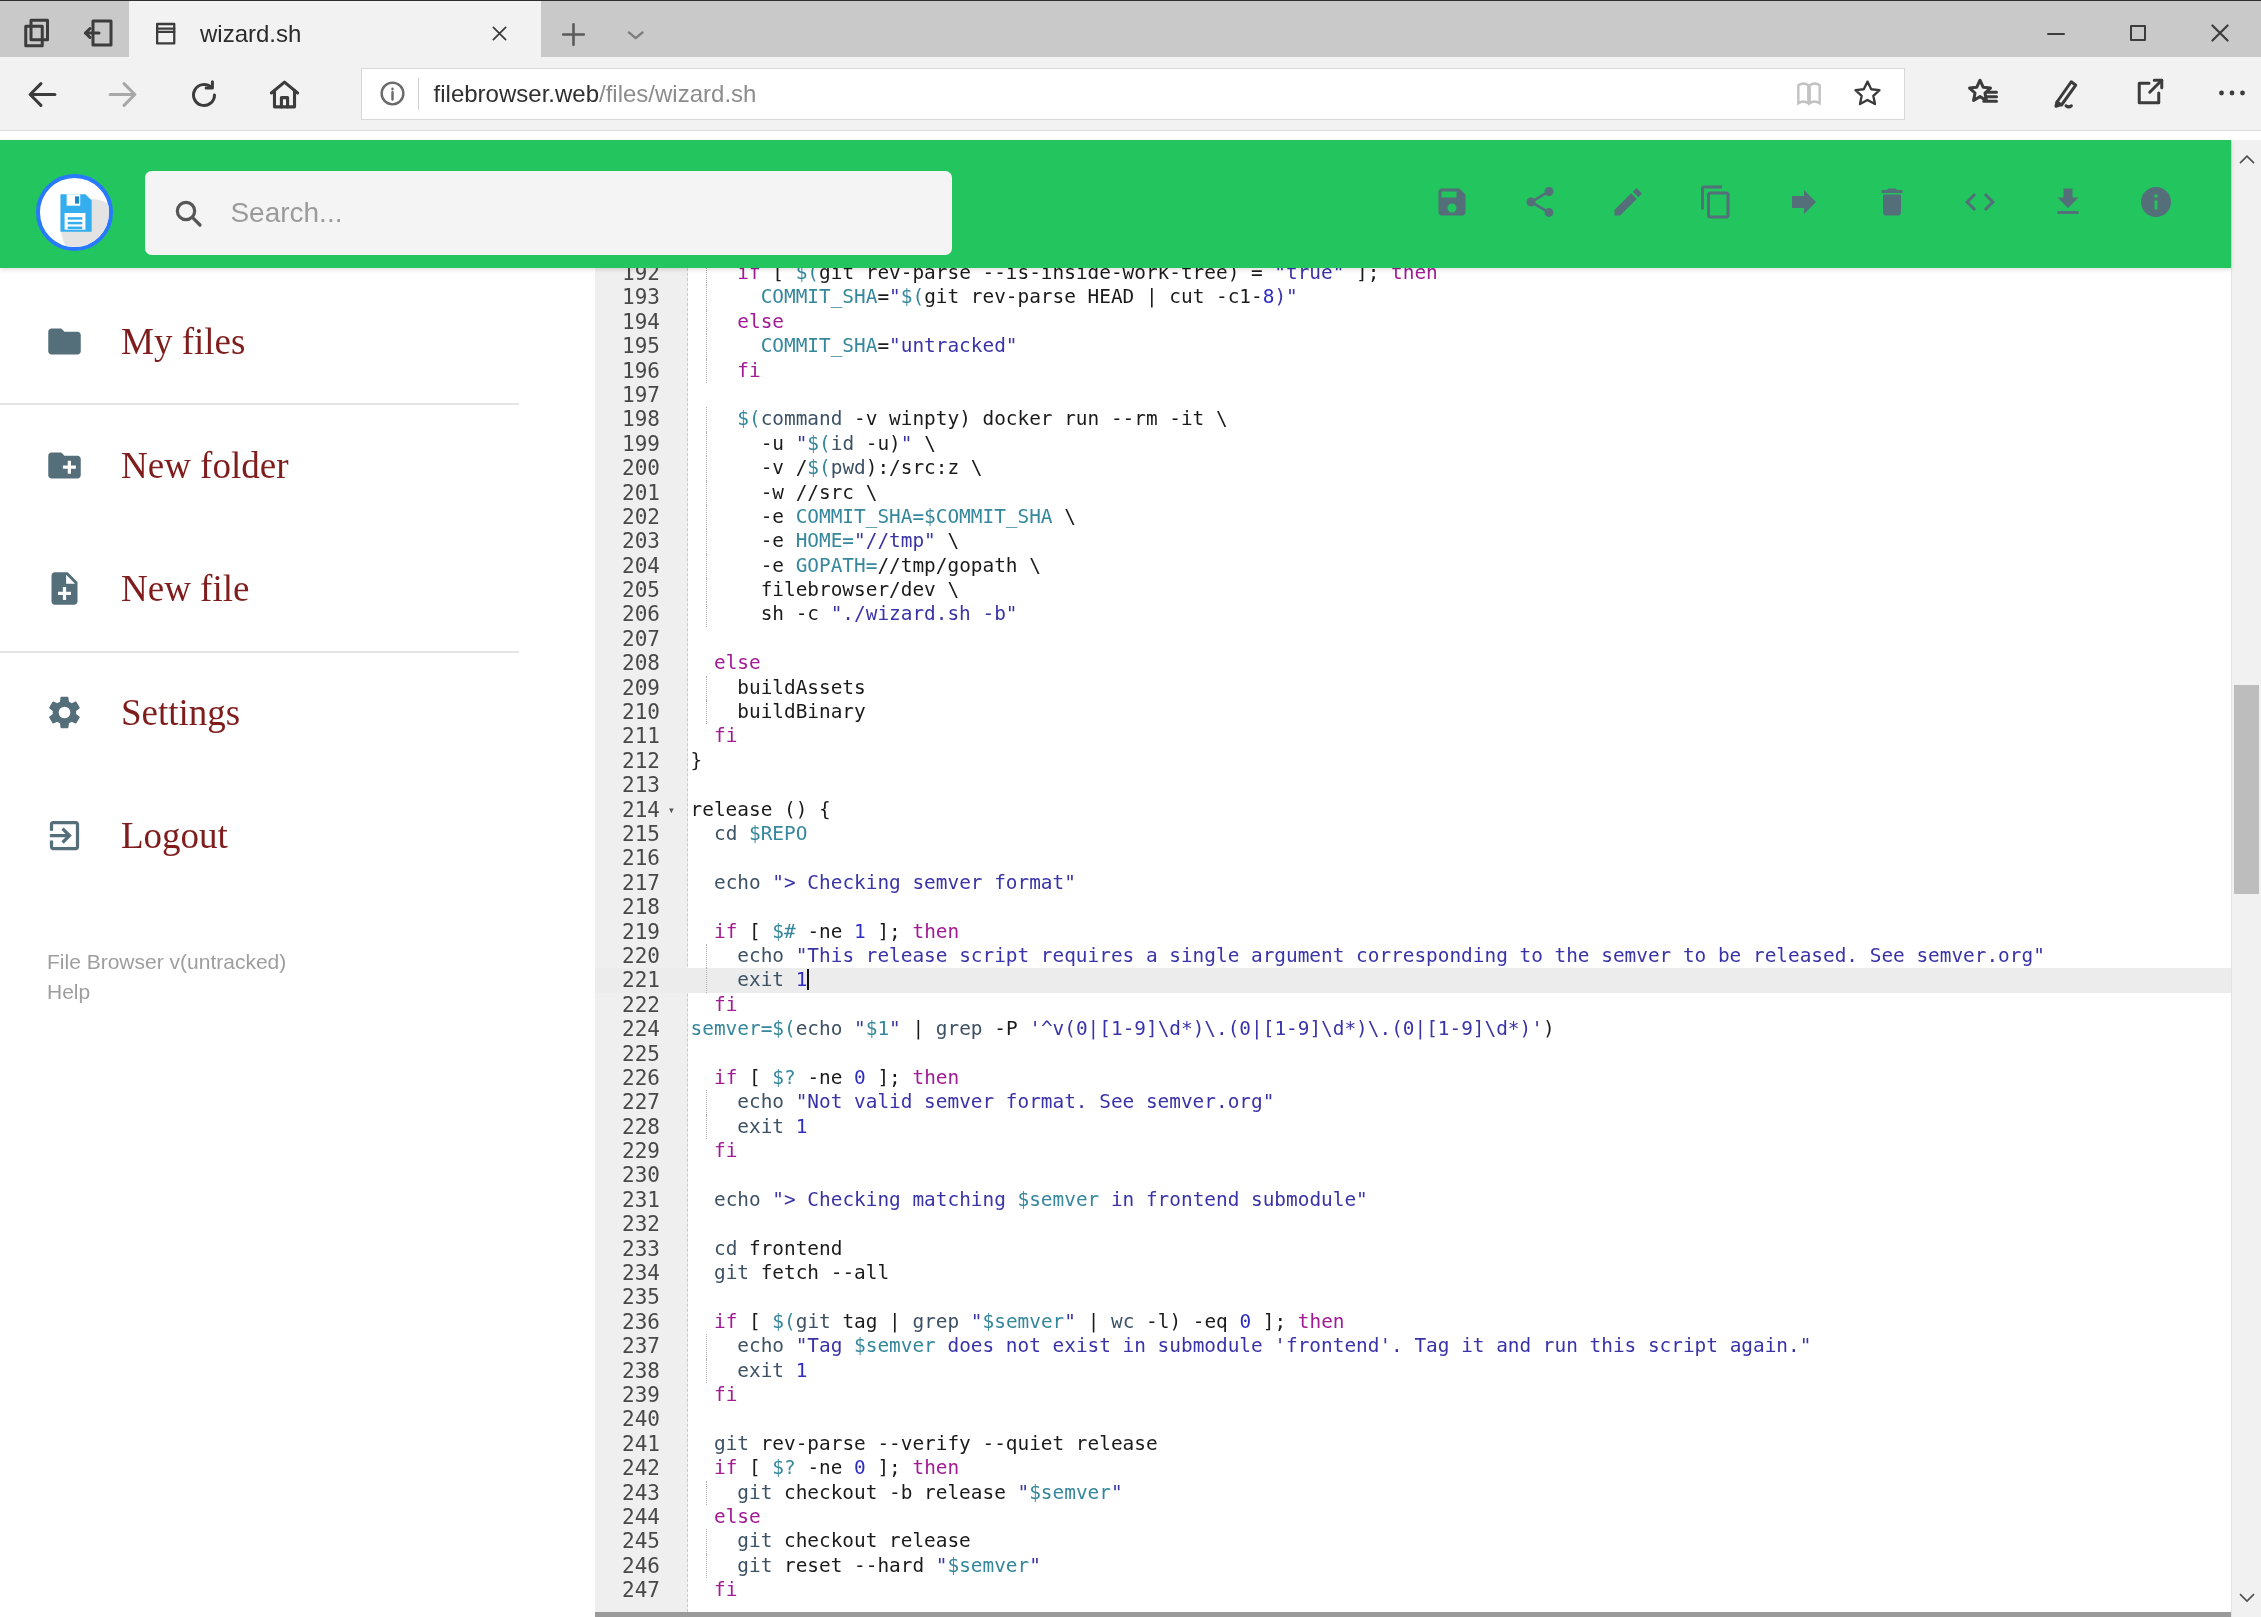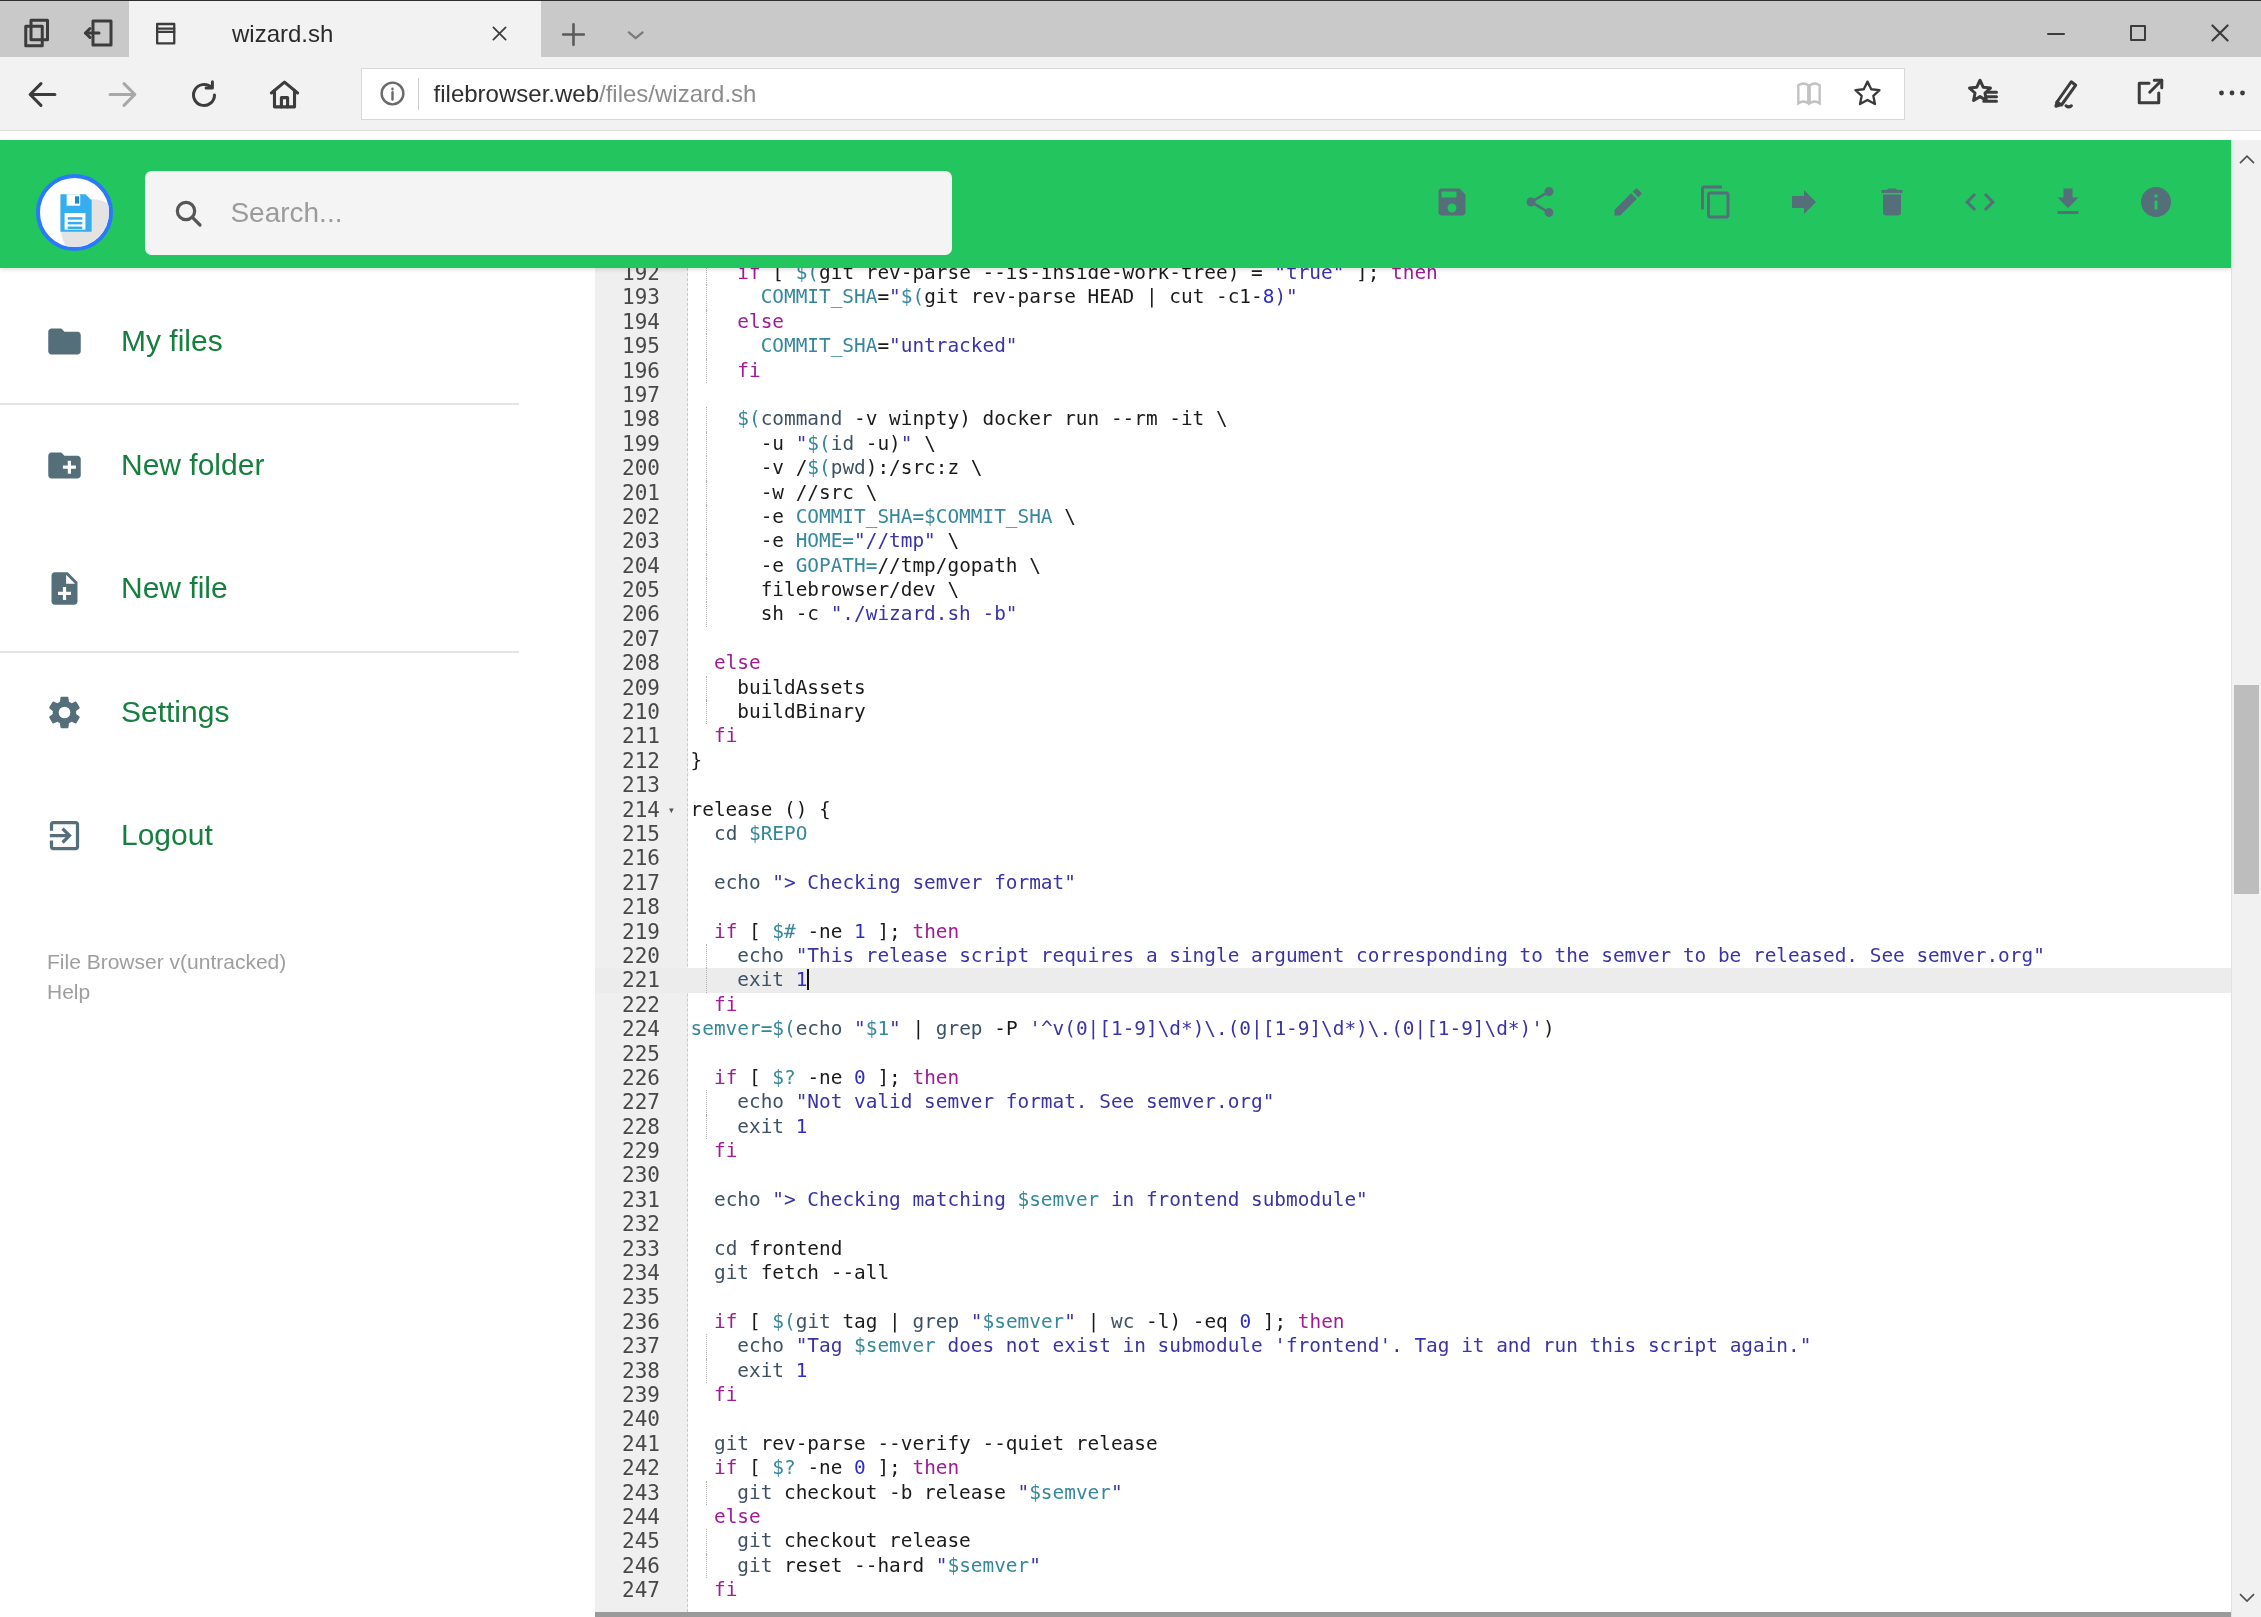--- a/index.html
+++ b/index.html
@@ -3,21 +3,21 @@
 <meta charset="utf-8">
 <style>
   html,body{margin:0;padding:0;background:#fff;}
   body{width:2261px;height:1617px;overflow:hidden;font-family:"Liberation Sans",sans-serif;-webkit-font-smoothing:antialiased;}
   .win{position:absolute;inset:0;border-top:1.6px solid #2e2e2e;box-sizing:border-box;background:#fff;}
   svg{display:block;}
 
   
   .tabbar{position:absolute;left:0;top:0;right:0;height:65px;background:#c9c9c9;}
   .tb-btn{position:absolute;top:9.7px;width:45px;height:45px;display:flex;align-items:center;justify-content:center;}
-  .tab{position:absolute;left:129px;top:0;width:412px;height:65px;background:#f2f2f2;display:flex;align-items:center;gap:32px;}
+  .tab{position:absolute;left:129px;top:0;width:412px;height:65px;background:#f2f2f2;display:flex;align-items:center;}
   .tab-title{font-size:24px;color:#2b2b2b;margin-left:21px;}
   .tab-close{position:absolute;right:29px;top:19.4px;width:26px;height:26px;display:flex;align-items:center;justify-content:center;}
   .newtab{position:absolute;left:555px;top:14.5px;width:37px;height:37px;display:flex;align-items:center;justify-content:center;}
   .tabmenu{position:absolute;left:620px;top:19.4px;width:32px;height:29px;display:flex;align-items:center;justify-content:center;}
   .winctl{position:absolute;top:0;right:0;height:63px;display:flex;}
   .winctl>div{width:82px;height:63px;display:flex;align-items:center;justify-content:center;}
 
   
   .navbar{position:absolute;left:0;top:56px;right:0;height:74px;background:#f2f2f2;border-bottom:0.8px solid #dcdcdc;box-sizing:border-box;}
   .nav-btn{position:absolute;top:18px;width:39px;height:39px;display:flex;align-items:center;justify-content:center;}
@@ -39,21 +39,21 @@
   .search input{border:none;outline:none;background:transparent;font-size:28px;color:#444;margin-left:24px;width:646px;font-family:"Liberation Sans",sans-serif;}
   .search input::placeholder{color:#9b9b9b;}
   .actions{position:absolute;right:57px;top:44px;display:flex;gap:52px;}
   .act{width:36px;height:36px;background:none;border:none;padding:0;cursor:pointer;}
   .act svg{width:36px;height:36px;fill:#546e7a;}
 
   
   .sidebar{position:absolute;left:0;top:128px;width:595px;bottom:0;background:#fff;}
   .sb-item{position:absolute;left:45px;height:52px;display:flex;align-items:center;gap:37px;cursor:pointer;}
   .sb-item svg{width:39px;height:39px;fill:#546e7a;}
-  .sb-label{font-size:30px;color:#15803d;}
+  .sb-label{font-size:37px;color:#7f1d1d;font-family:Liberation Serif, serif;}
   .sb-div{position:absolute;left:0;width:519px;height:1.6px;background:#e4e4e4;}
   .sb-foot{position:absolute;left:47px;font-size:21px;color:#9e9e9e;}
 
   
   .gutterbg{position:absolute;left:595px;top:128px;width:93px;bottom:0;background:#efefef;border-right:0.8px dashed #c9c9c9;box-sizing:border-box;}
   .coderows{position:absolute;left:595px;top:121px;width:1636px;overflow:hidden;}
   .row{display:flex;height:24.4px;line-height:24.4px;font-family:"DejaVu Sans Mono",monospace;font-size:19.4px;}
   .row.active{background:#ececec;}
   .ln{width:65px;flex:none;text-align:right;color:#484848;font-size:21px;}
   .fold{width:22.6px;flex:none;text-align:center;color:#555;font-size:12px;}

